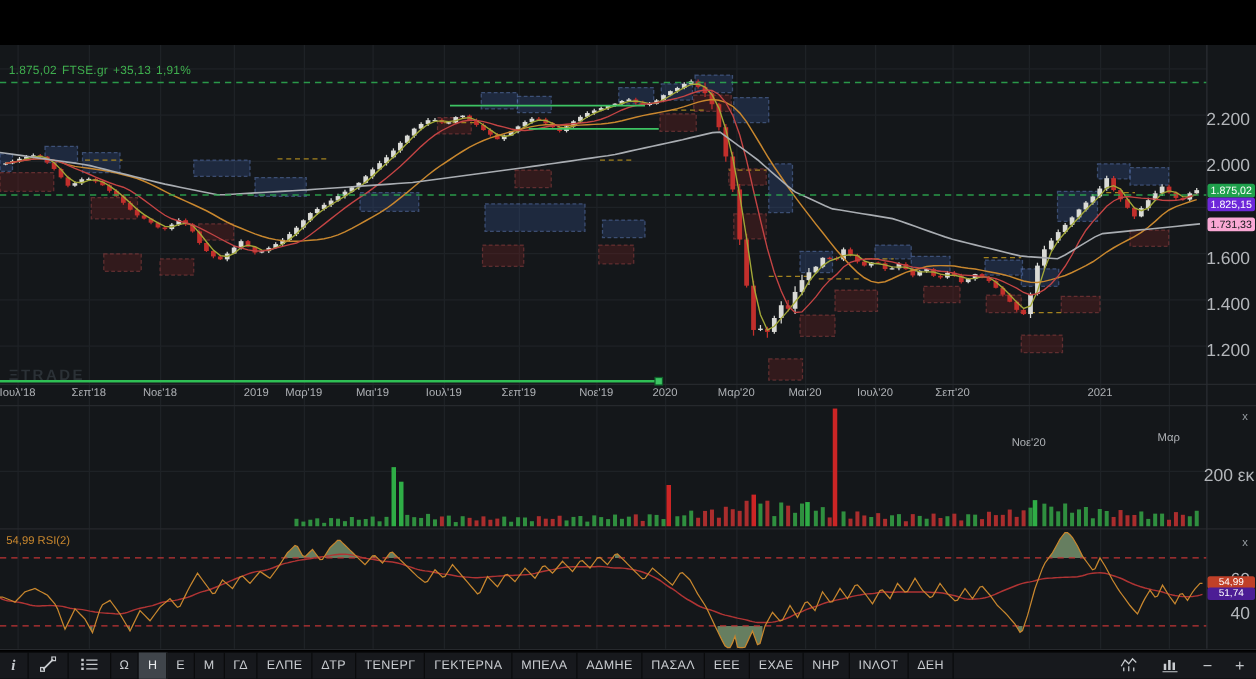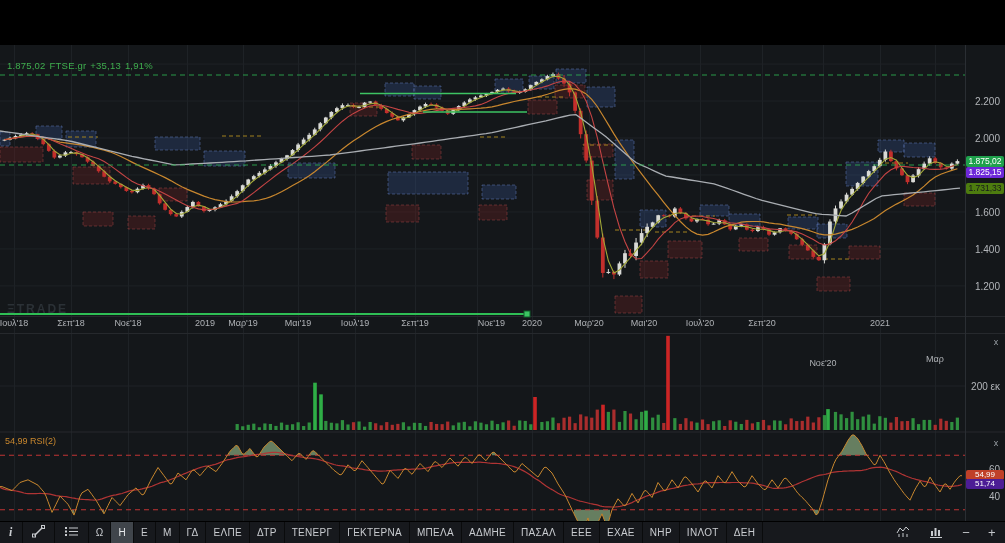--- a/index.html
+++ b/index.html
@@ -1,25 +1,25 @@
 <!DOCTYPE html>
 <html><head>
 <meta charset="utf-8">
 <style>
   html,body{margin:0;padding:0;background:#000;}
   body{width:1005px;height:543px;overflow:hidden;font-family:"Liberation Sans",sans-serif;}
   .screen{position:relative;width:1005px;height:543px;background:#000;}
-  .chart-area{position:absolute;left:0;top:9px;width:938px;height:521px;}
+  .chart-area{position:absolute;left:0;top:0;width:938px;height:521px;}
   #chart-svg{position:absolute;left:0;top:0;}
   .ovl{position:absolute;font-family:"Liberation Sans",sans-serif;white-space:nowrap;}
   .legend{left:7px;top:51px;font-size:9.5px;color:#3fae4e;letter-spacing:.2px;}
   .legend span{margin-right:4px;}
   .rsi-legend{left:5px;top:427px;font-size:9px;color:#c8872e;}
   .watermark{left:7px;top:293px;font-size:12px;font-weight:bold;letter-spacing:2px;color:#2b3136;}
-  .axis-tick{width:37px;left:963px;text-align:right;font-size:10px;color:#b3b6ba;}
+  .axis-tick{width:37px;left:963px;text-align:right;font-size:14px;color:#b3b6ba;}
   .date-tick{width:56px;text-align:center;font-size:9px;color:#aeb1b5;top:309px;}
   .plabel{left:966px;width:38px;height:11px;border-radius:2px;font-size:8.5px;line-height:11px;text-align:center;color:#fff;}
   .close-x{left:991px;width:10px;height:10px;font-size:9px;line-height:10px;text-align:center;color:#9aa0a6;cursor:pointer;}
   .toolbar{position:absolute;left:0;top:521px;width:1005px;height:22px;background:#17191d;border-top:1px solid #000;display:flex;align-items:stretch;box-sizing:border-box;}
   .tb-btn{display:flex;align-items:center;justify-content:center;padding:0 7px;font-size:10px;color:#c9ccd0;border-right:1px solid #0a0b0c;cursor:pointer;letter-spacing:.3px;}
   .tb-btn.icon-btn{padding:0 9px;}
   .tb-btn.active{background:#40454b;color:#e8eaec;}
   .tb-spacer{flex:1;border-right:none;}
   .tb-zoom{font-size:13px;padding:0 9px;border-right:none;color:#c3c6ca;}
   .tb-info{font-weight:bold;font-style:italic;font-family:"Liberation Serif",serif;font-size:12px;}
@@ -661,34 +661,34 @@
       </div>
     <div id="date-ticks">
         <div class="ovl date-tick" style="left: -14px;">Ιουλ'18</div>
         <div class="ovl date-tick" style="left: 43px;">Σεπ'18</div>
         <div class="ovl date-tick" style="left: 100px;">Νοε'18</div>
         <div class="ovl date-tick" style="left: 159px; text-align: right;">2019</div>
         <div class="ovl date-tick" style="left: 215px;">Μαρ'19</div>
         <div class="ovl date-tick" style="left: 270px;">Μαι'19</div>
         <div class="ovl date-tick" style="left: 327px;">Ιουλ'19</div>
         <div class="ovl date-tick" style="left: 387px;">Σεπ'19</div>
-        <div class="ovl date-tick" style="left: 449px; text-align: right;">Νοε'19</div>
+        <div class="ovl date-tick" style="left: 449px;">Νοε'19</div>
         <div class="ovl date-tick" style="left: 504px;">2020</div>
         <div class="ovl date-tick" style="left: 561px;">Μαρ'20</div>
         <div class="ovl date-tick" style="left: 616px;">Μαι'20</div>
         <div class="ovl date-tick" style="left: 672px;">Ιουλ'20</div>
         <div class="ovl date-tick" style="left: 734px;">Σεπ'20</div>
         <div class="ovl date-tick" style="left: 795px; margin-top: 40px;">Νοε'20</div>
         <div class="ovl date-tick" style="left: 852px;">2021</div>
         <div class="ovl date-tick" style="left: 907px; margin-top: 36px;">Μαρ</div>
       </div>
     <div id="value-labels">
         <div class="ovl plabel" style="top: 147.109px; background: rgb(31, 161, 76); color: rgb(255, 255, 255);">1.875,02</div>
         <div class="ovl plabel" style="top: 157.609px; background: #6d28d9; color: rgb(255, 255, 255);">1.825,15</div>
-        <div class="ovl plabel" style="top: 173.677px; background: #4d7c0f; color: rgb(23, 25, 28);">1.731,33</div>
+        <div class="ovl plabel" style="top: 173.677px; background: #f9a8d4; color: rgb(23, 25, 28);">1.731,33</div>
       </div>
     <div id="rsi-ticks">
         <div class="ovl axis-tick" style="top: 454.9px;">60</div>
         <div class="ovl axis-tick" style="top: 482.1px;">40</div>
         <div class="ovl plabel" style="top: 461.214px; background: rgb(192, 64, 40); color: rgb(255, 255, 255); height: 10px; line-height: 10px; font-size: 8px;">54,99</div>
         <div class="ovl plabel" style="top: 469.714px; background: #4c1d95; color: rgb(255, 255, 255); height: 10px; line-height: 10px; font-size: 8px;">51,74</div>
       </div>
   </div>
 
   <div class="toolbar" id="toolbar">

